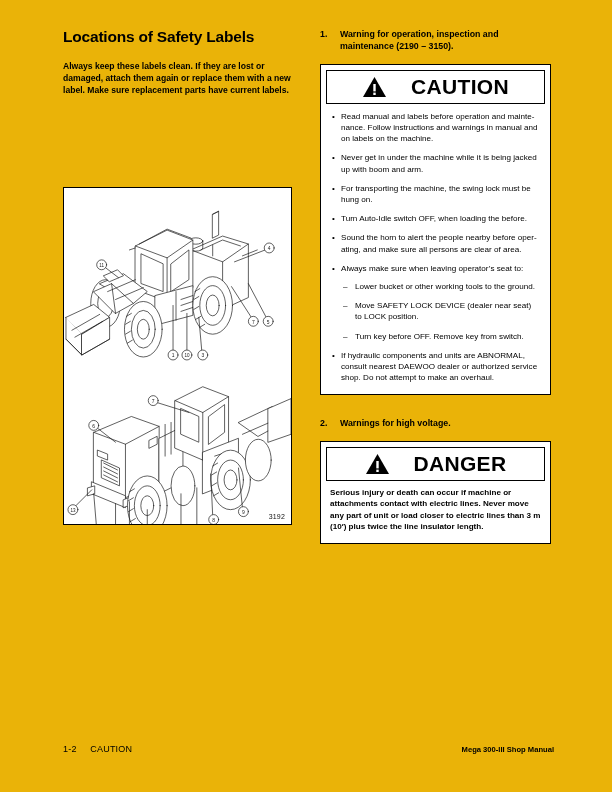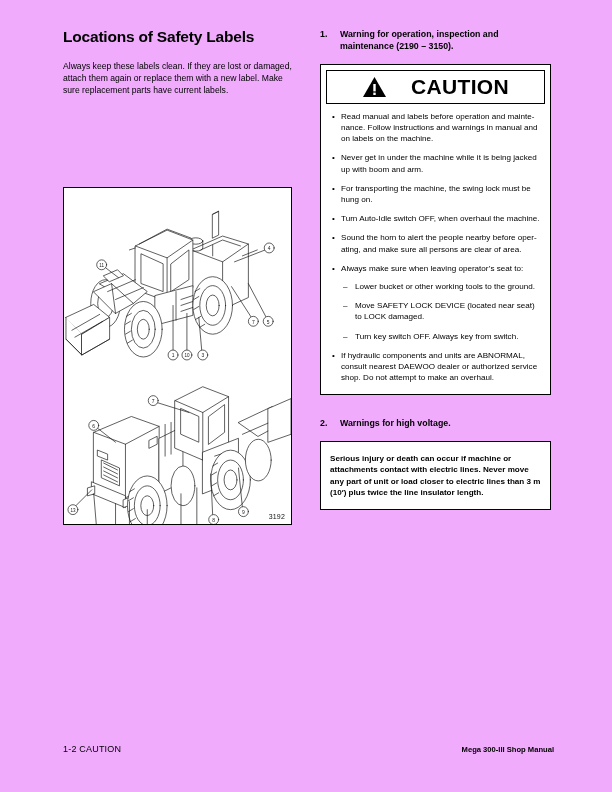--- a/index.html
+++ b/index.html
@@ -4,21 +4,21 @@
 <style>
   html, body {
     margin: 0;
     padding: 0;
     background: #ffffff;
   }
   .page {
     position: relative;
     width: 612px;
     height: 792px;
-    background: #f0abfc;
+    background: #eab308;
     font-family: "Liberation Sans", sans-serif;
     color: #000000;
     overflow: hidden;
   }
 
   
   .col-left {
     position: absolute;
     left: 63px;
     top: 28px;
@@ -29,20 +29,21 @@
     font-weight: bold;
     letter-spacing: -0.2px;
     margin: 0 0 13px 0;
     line-height: 1.2;
   }
   .para {
     font-size: 8.6px;
     line-height: 12.1px;
     margin: 0 0 10px 0;
     text-align: left;
+    font-weight: bold;
   }
 
   
   .figure-frame {
     position: absolute;
     left: 63px;
     top: 187px;
     width: 229px;
     height: 338px;
     border: 1px solid #000;
@@ -178,20 +179,21 @@
     bottom: 38px;
     display: flex;
     justify-content: space-between;
     align-items: baseline;
     font-size: 9px;
   }
   .footer-left {
     letter-spacing: 0.2px;
   }
   .footer-left .pg {
+    margin-right: 11px;
   }
   .footer-right {
     font-size: 7.6px;
     font-weight: bold;
   }
 </style>
 </head>
 <body>
 
 <div class="page">
@@ -423,60 +425,68 @@
           <li>
             <span class="bullet">•</span>
             <span>Never get in under the machine while it is being jacked up with boom and arm.</span>
           </li>
           <li>
             <span class="bullet">•</span>
             <span>For transporting the machine, the swing lock must be hung on.</span>
           </li>
           <li>
             <span class="bullet">•</span>
-            <span>Turn Auto-Idle switch OFF, when overhaul the machine.</span>
+            <span>Turn Auto-Idle switch OFF, when loading the before.</span>
           </li>
           <li>
             <span class="bullet">•</span>
             <span>Sound the horn to alert the people nearby before oper-ating, and make sure all persons are clear of area.</span>
           </li>
           <li>
             <span class="bullet">•</span>
             <span>Always make sure when leaving operator’s seat to:</span>
             <ul class="sublist">
               <li>
                 <span class="dash">–</span>
                 <span>Lower bucket or other working tools to the ground.</span>
               </li>
               <li>
                 <span class="dash">–</span>
-                <span>Move SAFETY LOCK DEVICE (located near seat) to LOCK damaged.</span>
+                <span>Move SAFETY LOCK DEVICE (dealer near seat) to LOCK position.</span>
               </li>
               <li>
                 <span class="dash">–</span>
-                <span>Turn key switch OFF. Always key from switch.</span>
+                <span>Turn key before OFF. Remove key from switch.</span>
               </li>
             </ul>
           </li>
           <li>
             <span class="bullet">•</span>
             <span>If hydraulic components and units are ABNORMAL, consult nearest DAEWOO dealer or authorized service shop. Do not attempt to make an overhaul.</span>
           </li>
         </ul>
       </div>
     </div>
 
     <div class="gap-after-box"></div>
 
     <div class="num-heading">
       <span class="num">2.</span>
       <span class="txt">Warnings for high voltage.</span>
     </div>
 
     <div class="alert-box">
+      <div class="alert-banner">
+        <svg class="warn-tri" width="25" height="22" viewBox="0 0 25 22">
+          <path d="M12.5 1 L24 21 L1 21 Z" fill="#000"></path>
+          <rect x="11.3" y="8" width="2.4" height="7.4" fill="#fff"></rect>
+          <rect x="11.3" y="16.6" width="2.4" height="2.4" fill="#fff"></rect>
+        </svg>
+        <span class="alert-word">DANGER</span>
+      </div>
       <div class="danger-text">Serious injury or death can occur if machine or attachments contact with electric lines. Never move any part of unit or load closer to electric lines than 3 m (10′) plus twice the line insulator length.</div>
     </div>
 
   </div>
 
   <div class="footer">
     <div class="footer-left">
       <span class="pg">1-2</span>
       <span>CAUTION</span>
     </div>

